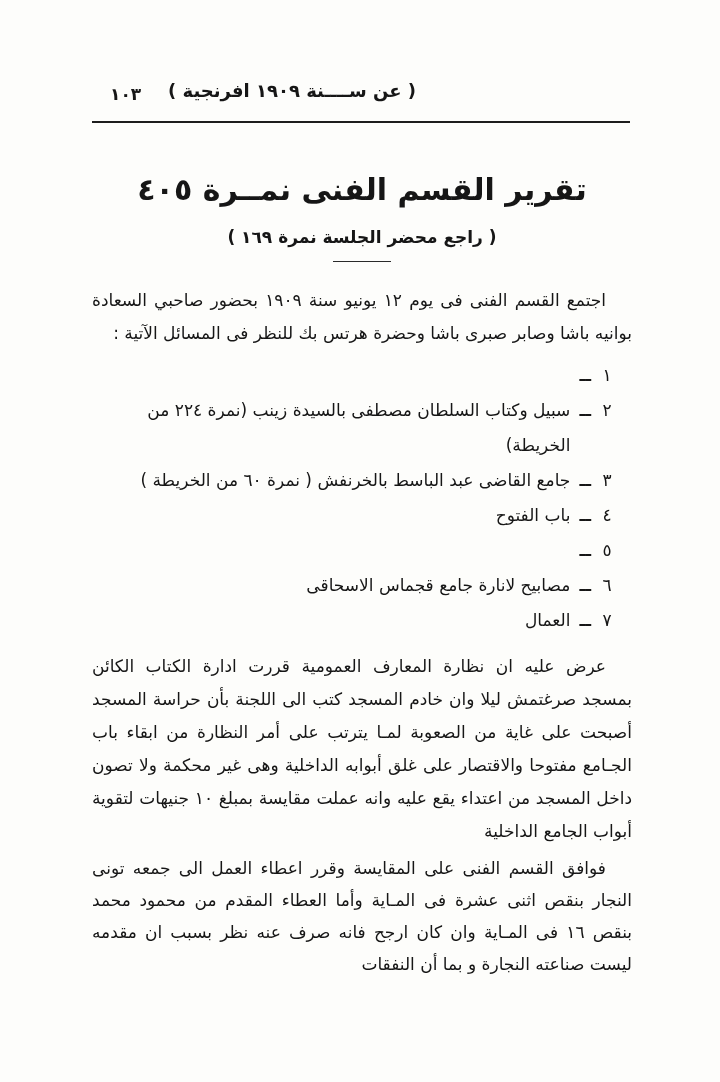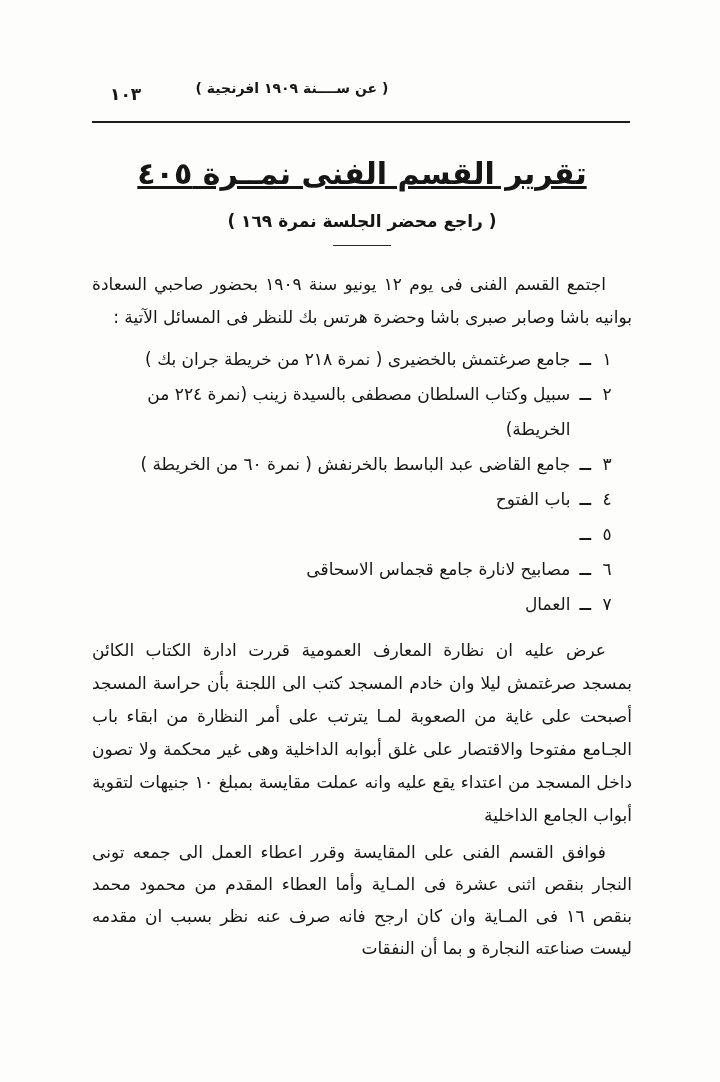--- a/index.html
+++ b/index.html
@@ -30,47 +30,46 @@
     position: relative;
     padding-top: 80px;
     height: 42px;
   }
   .header-note {
     position: absolute;
     top: 80px;
     right: 140px;
     left: 0;
     text-align: center;
-    font-size: 14px;
+    font-size: 18px;
     font-weight: bold;
     letter-spacing: 0.5px;
   }
   .page-number {
     position: absolute;
     top: 84px;
     left: 18px;
     font-size: 17px;
     font-weight: bold;
   }
   .header-rule {
     position: absolute;
     top: 121px;
     left: 0;
     right: 2px;
     height: 0;
     border-top: 2px solid #1d1d1d;
   }
   
   .title {
-    margin-top: 32px;
+    margin-top: 48px;
     text-align: center;
     font-size: 30px;
     font-weight: bold;
     line-height: 1.35;
-    text-decoration: underline;
   }
   .subtitle {
     margin-top: 16px;
     text-align: center;
     font-size: 17px;
     font-weight: bold;
   }
   .title-divider {
     width: 58px;
     height: 0;
@@ -145,21 +144,20 @@
     <div class="title">تقرير القسم الفنى نمــرة ٤٠٥</div>
     <div class="subtitle">( راجع محضر الجلسة نمرة ١٦٩ )</div>
     <div class="title-divider"></div>
 
     <p class="para intro">اجتمع القسم الفنى فى يوم ١٢ يونيو سنة ١٩٠٩ بحضور صاحبي السعادة بوانيه باشا وصابر صبرى باشا وحضرة هرتس بك للنظر فى المسائل الآتية :</p>
 
     <div class="agenda">
       <div class="agenda-item">
         <span class="agenda-num">١</span>
         <span class="agenda-dash">ــ</span>
-        <span class="agenda-text">جامع صرغتمش بالخضيرى ( نمرة ٢١٨ من خريطة جران بك )</span>
       </div>
       <div class="agenda-item">
         <span class="agenda-num">٢</span>
         <span class="agenda-dash">ــ</span>
         <span class="agenda-text">سبيل وكتاب السلطان مصطفى بالسيدة زينب (نمرة ٢٢٤ من الخريطة)</span>
       </div>
       <div class="agenda-item">
         <span class="agenda-num">٣</span>
         <span class="agenda-dash">ــ</span>
         <span class="agenda-text">جامع القاضى عبد الباسط بالخرنفش ( نمرة ٦٠ من الخريطة )</span>

